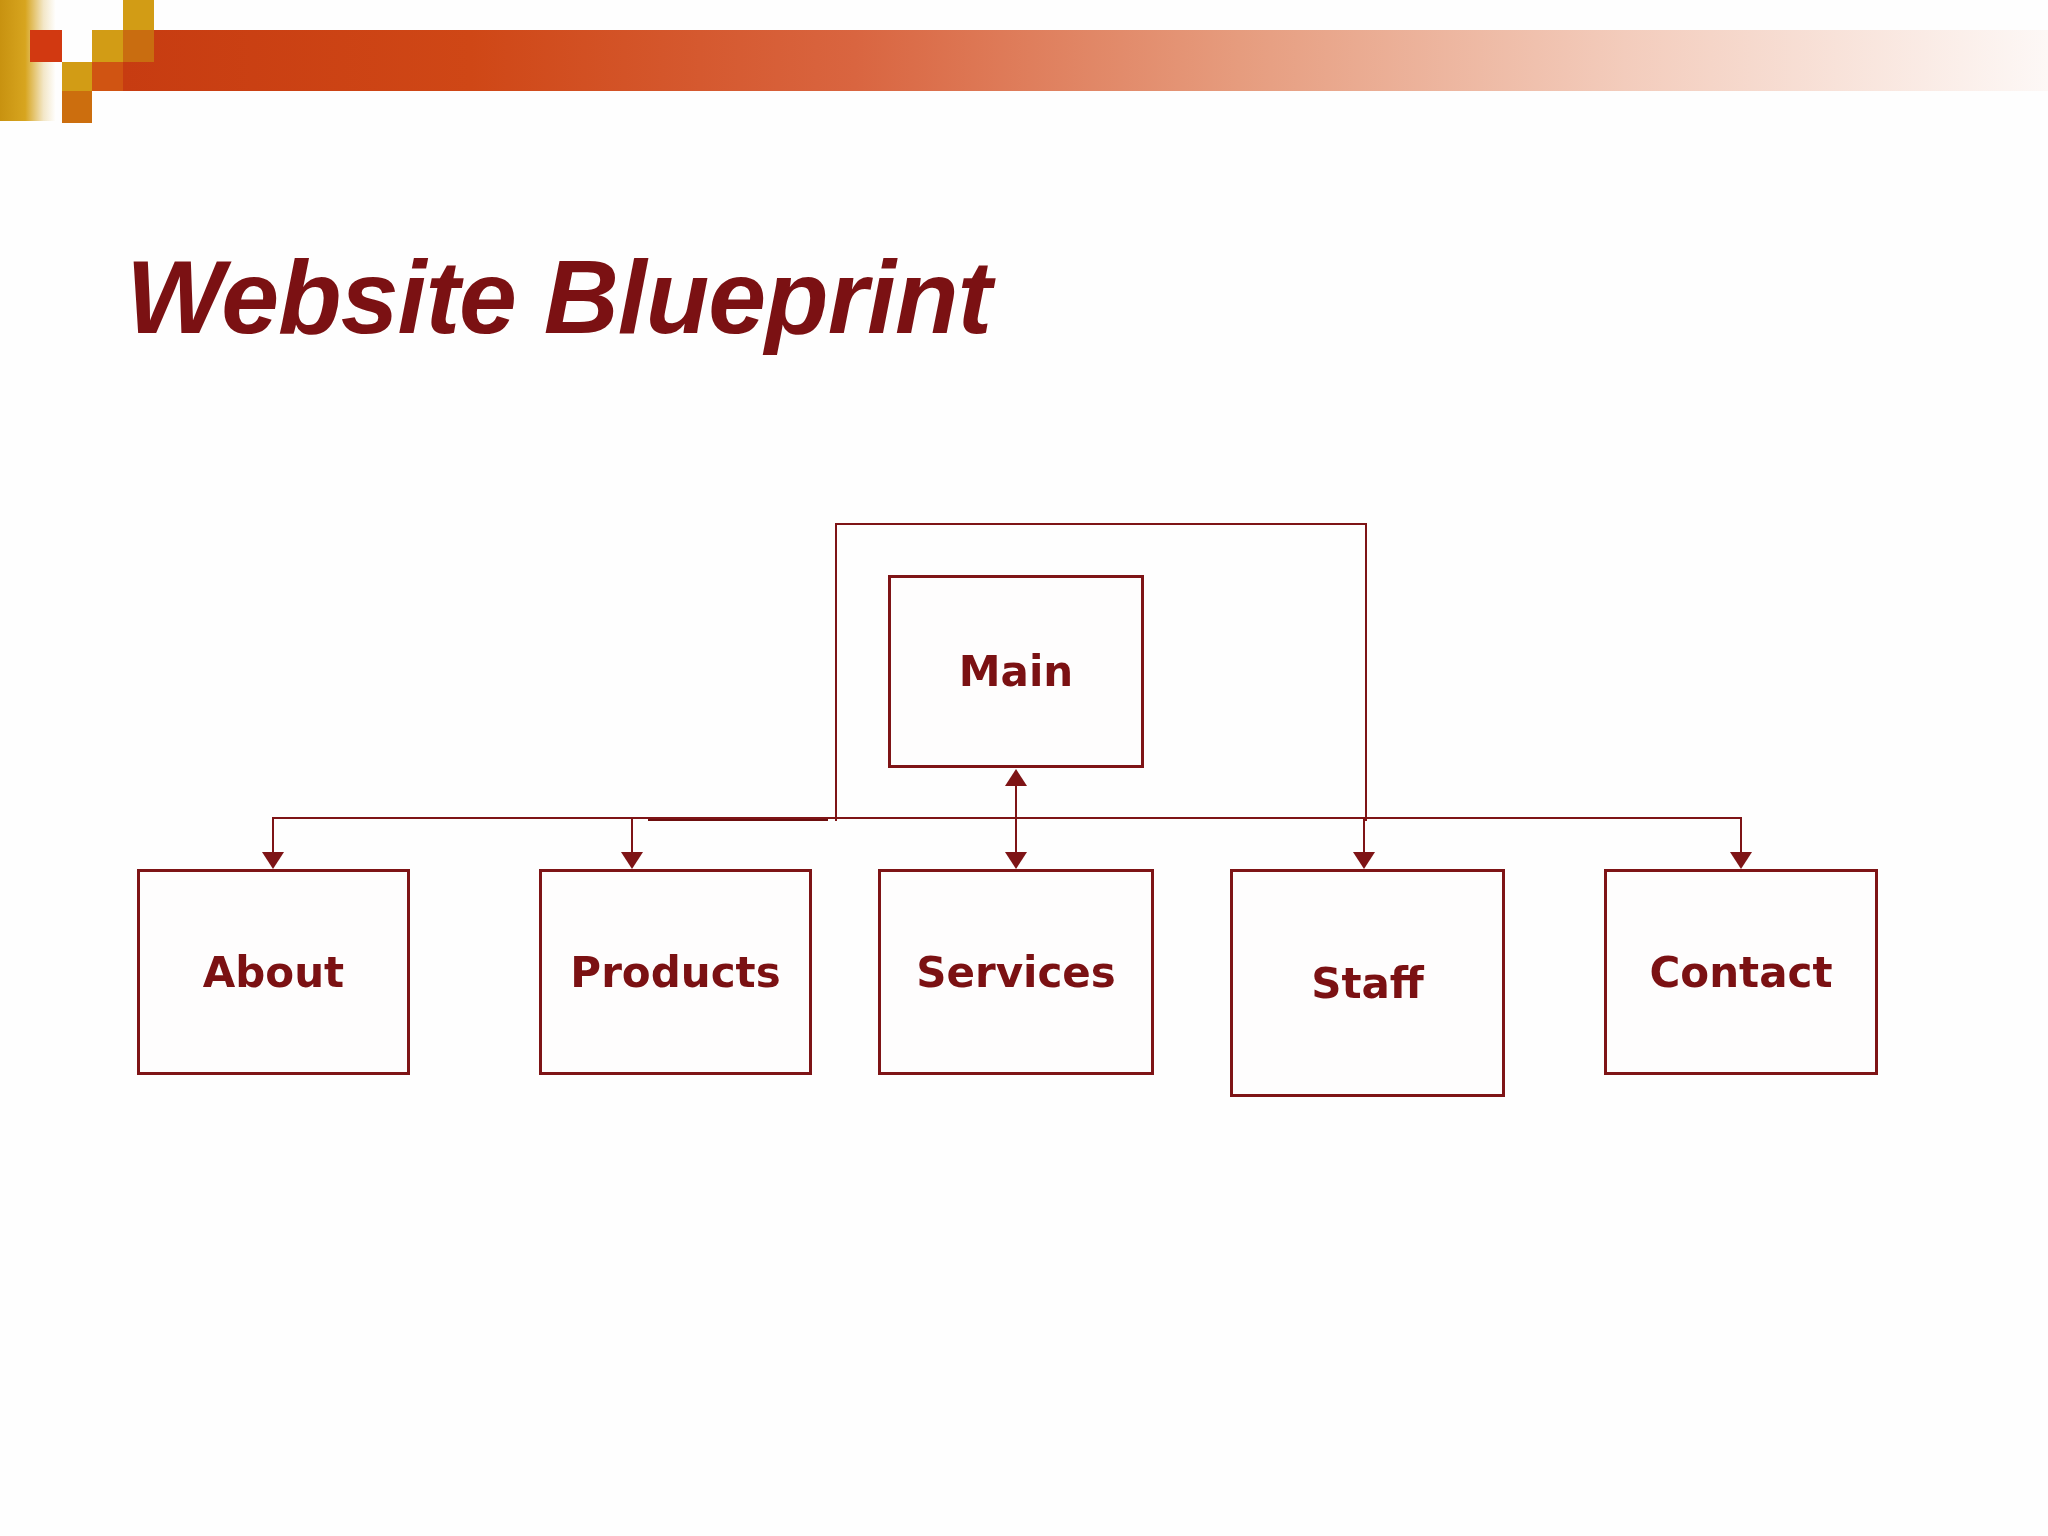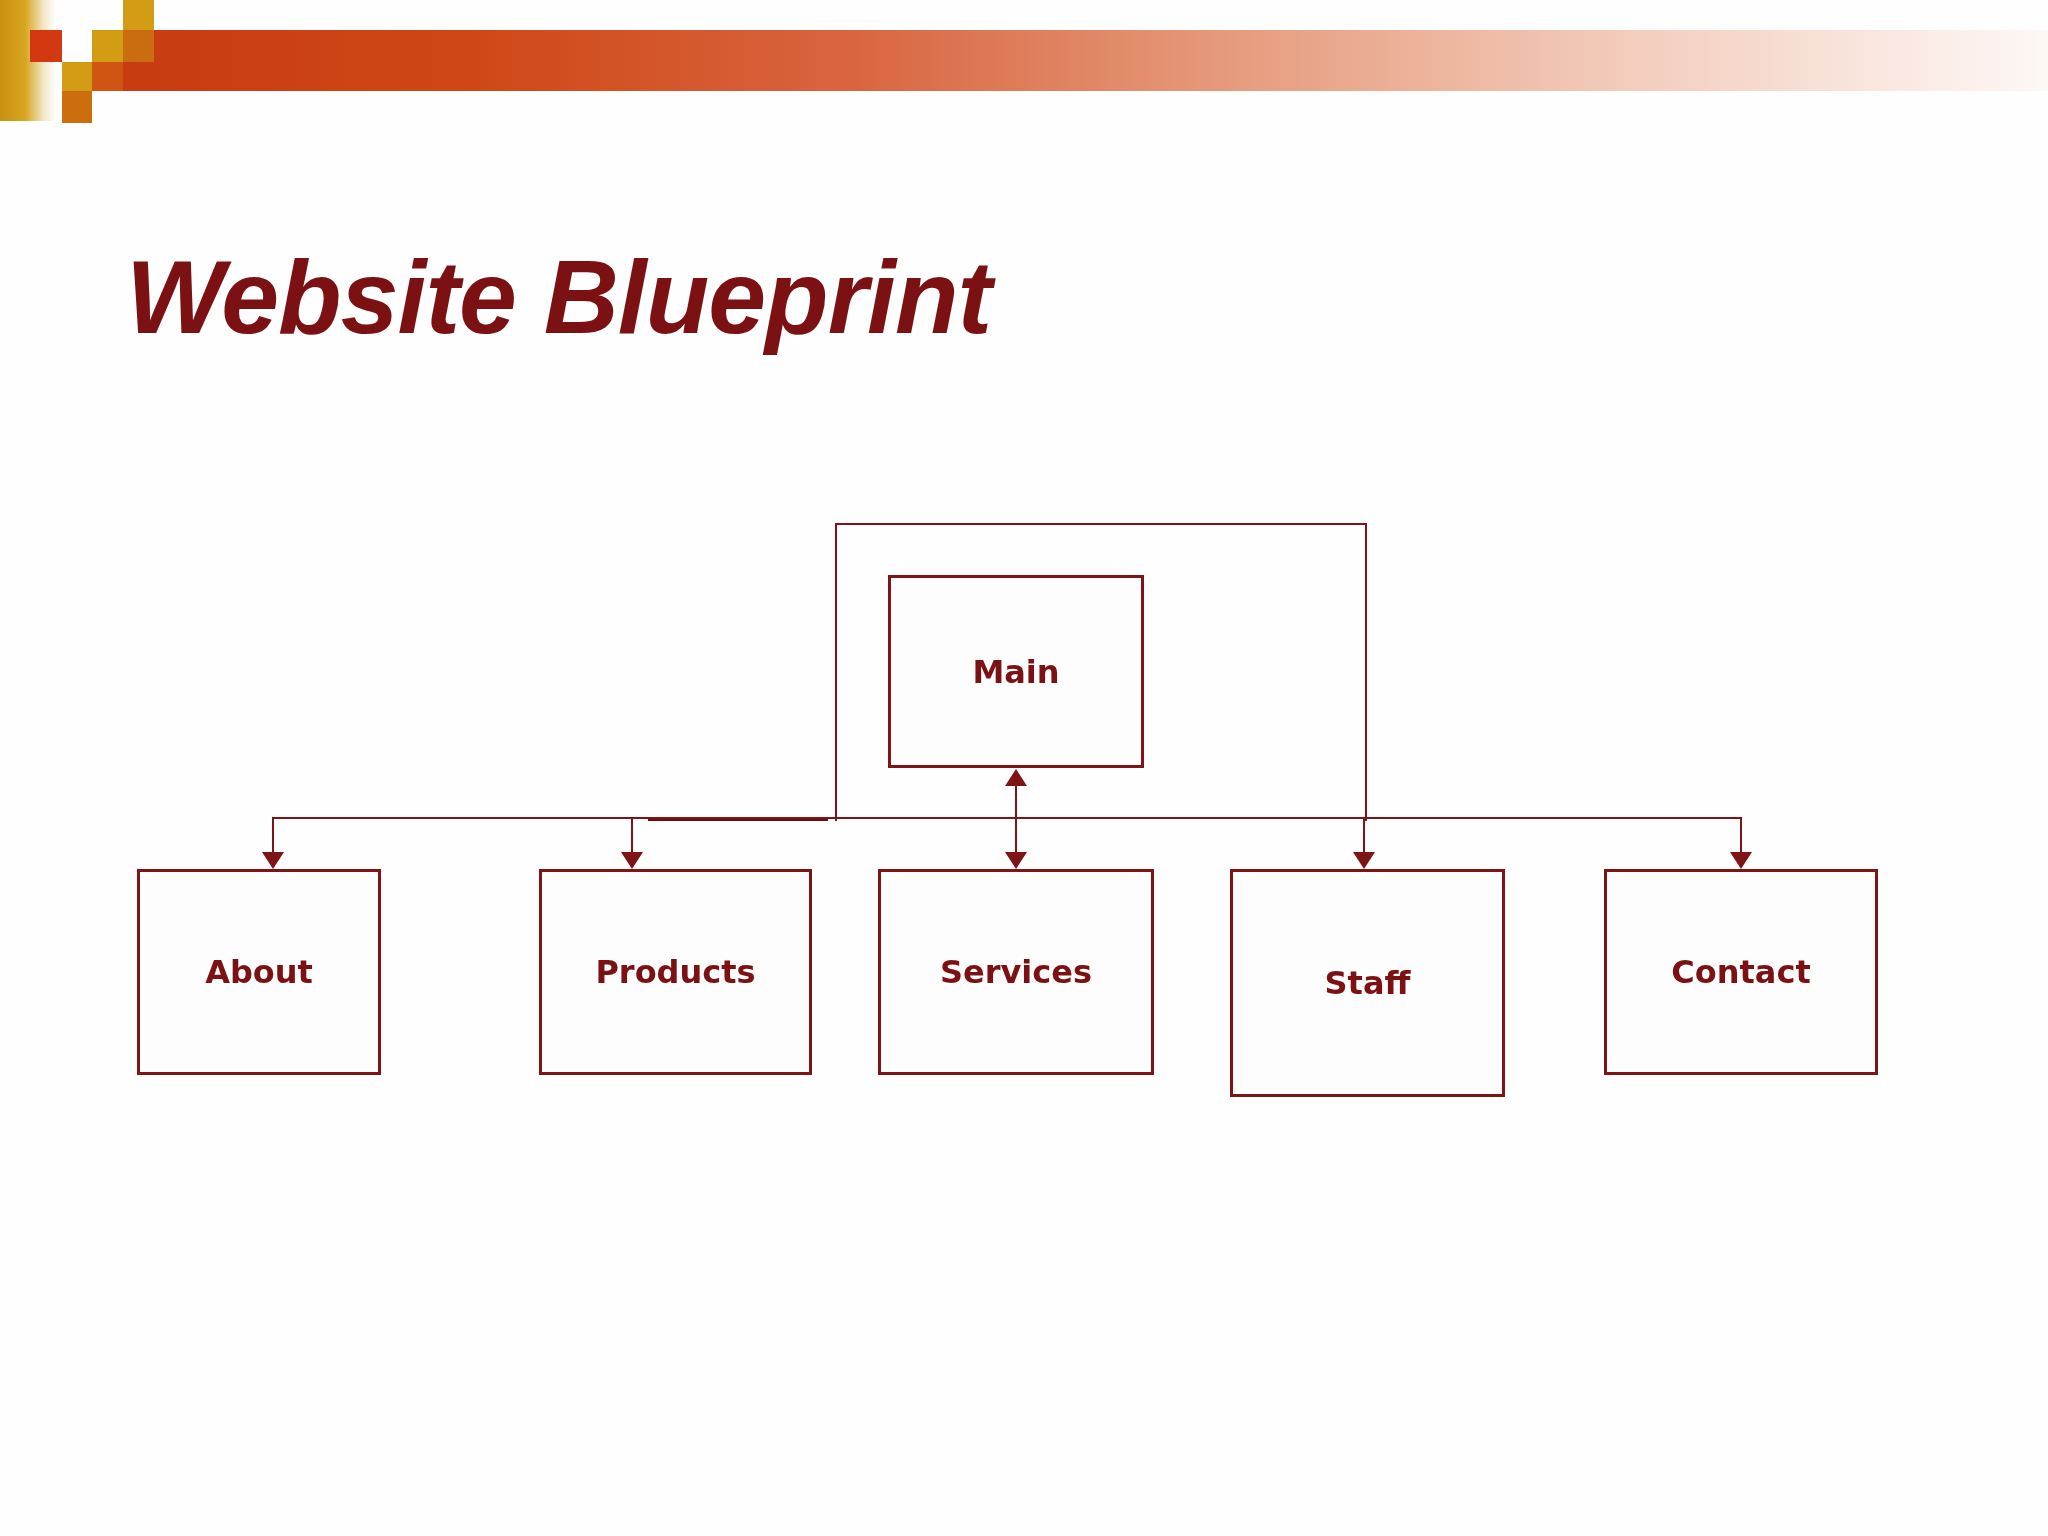--- a/index.html
+++ b/index.html
@@ -21,25 +21,25 @@
   #page-title{
     position:absolute;left:126px;top:245px;margin:0;
     font-family:"Liberation Sans",sans-serif;
     font-style:italic;font-weight:bold;font-size:104px;line-height:1;
     letter-spacing:-1px;color:var(--maroon);white-space:nowrap;
   }
   
   .node{
     position:absolute;border:3px solid var(--line);background:var(--boxbg);
     display:flex;align-items:center;justify-content:center;
-    font-weight:bold;font-size:32px;color:var(--maroon);
+    font-weight:bold;font-size:42px;color:var(--maroon);
     box-sizing:border-box;
   }
   #node-main    {left:888px; top:575px;width:256px;height:193px;}
-  #node-about   {left:137px; top:869px;width:244px;height:206px;}
+  #node-about   {left:137px; top:869px;width:273px;height:206px;}
   #node-products{left:495px; top:869px;width:273px;height:206px;margin-left:44px;}
   #node-services{left:878px; top:869px;width:276px;height:206px;}
   #node-staff   {left:1230px;top:869px;width:275px;height:228px;}
   #node-contact {left:1604px;top:869px;width:274px;height:206px;}
   .line{position:absolute;background:var(--line);}
   #outer-frame{
     position:absolute;left:835px;top:523px;width:528px;height:296px;box-sizing:content-box;
     border-top:2px solid var(--line);border-left:2px solid var(--line);border-right:2px solid var(--line);
   }
   #trunk-line{left:272px;top:817px;width:1470px;height:2px;}

